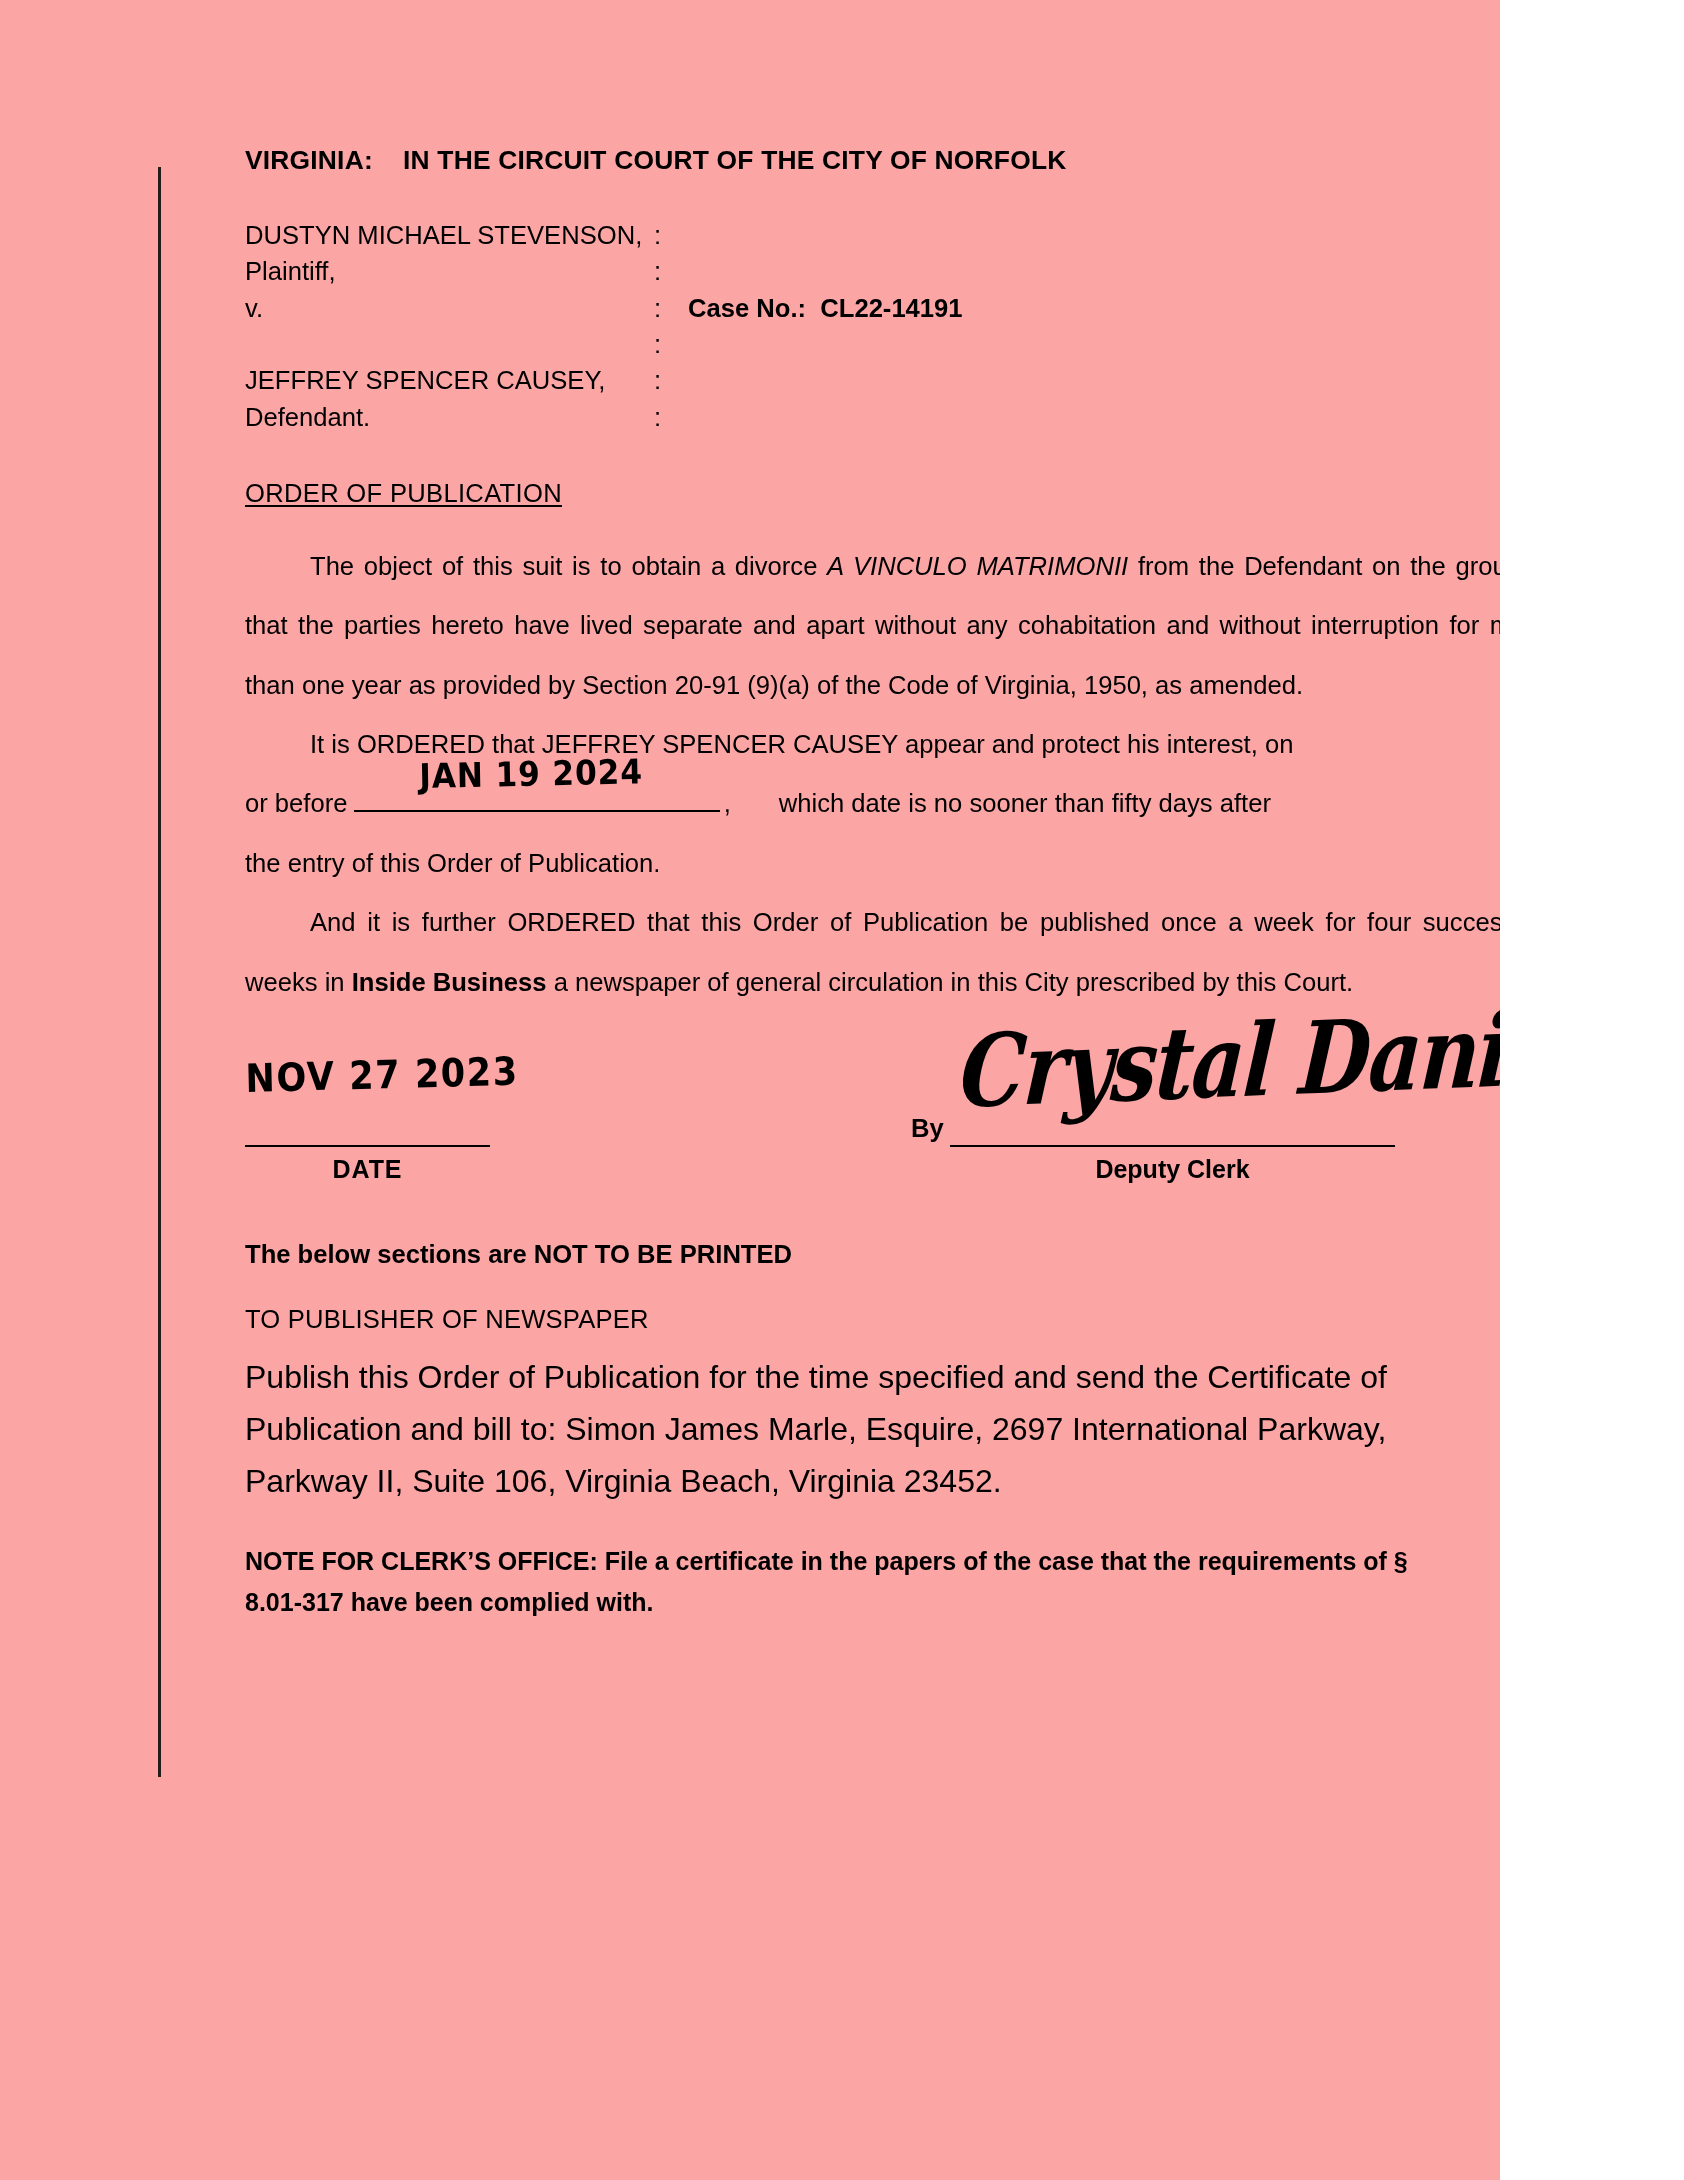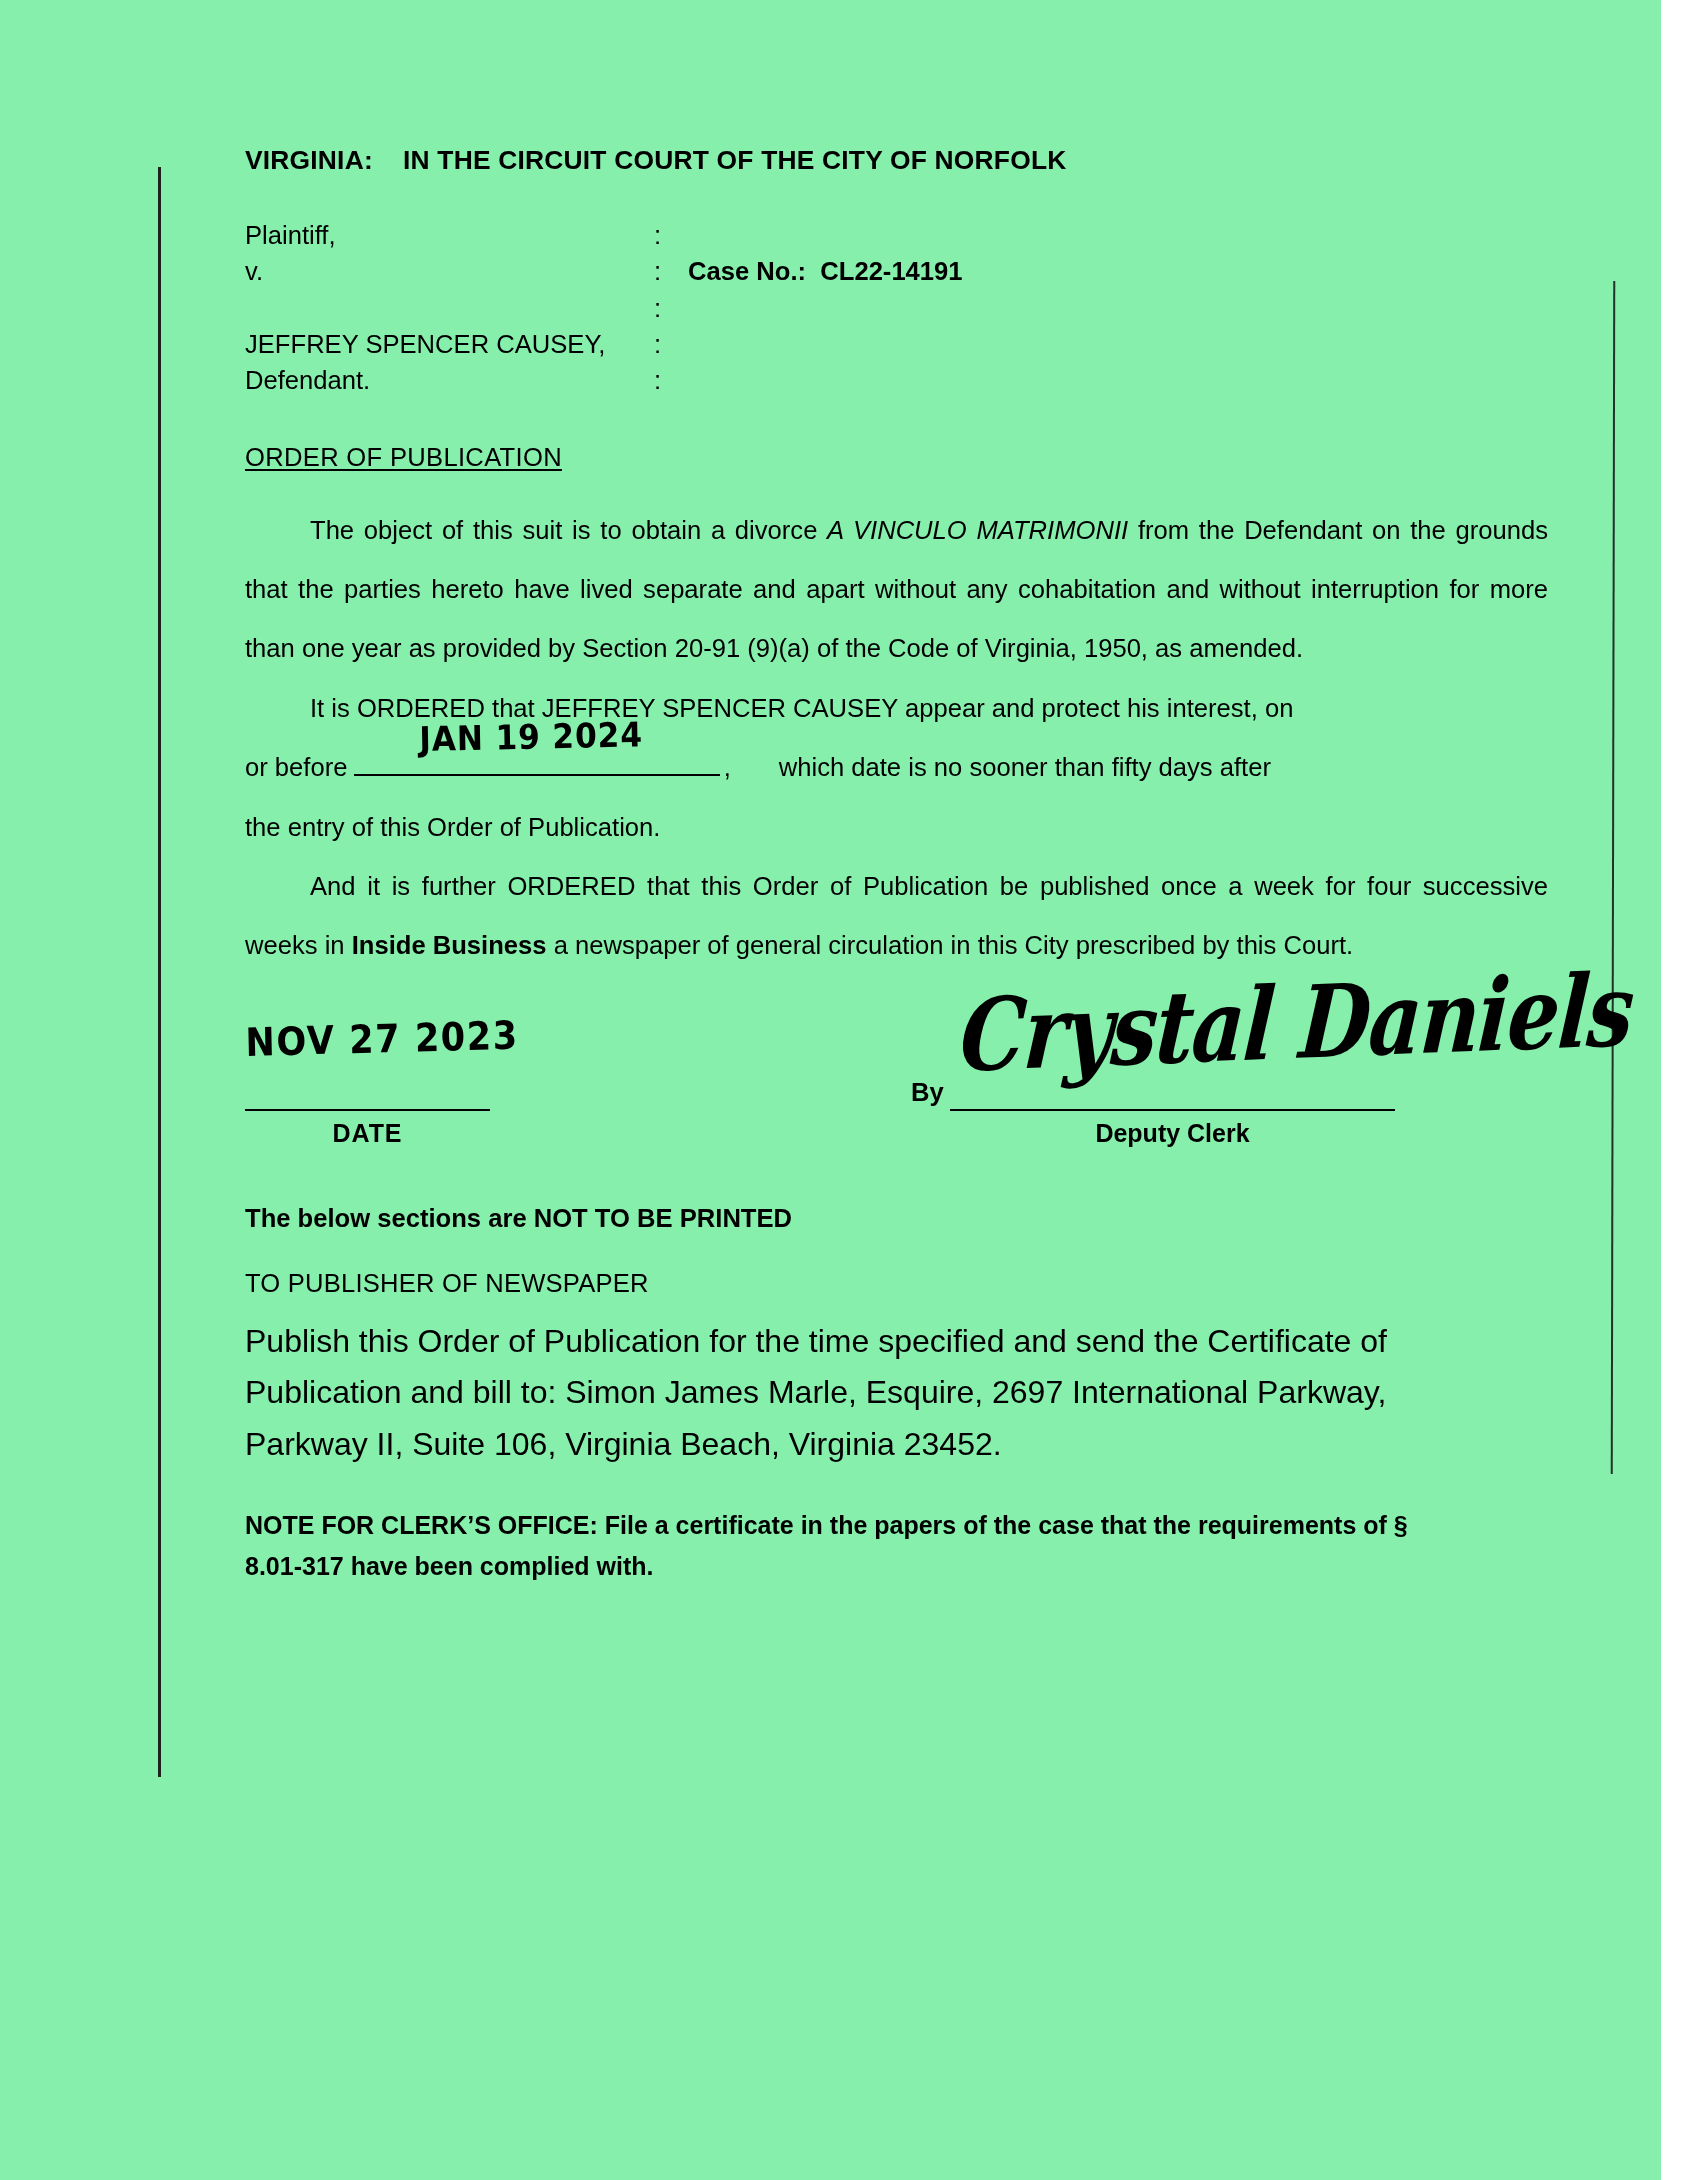--- a/index.html
+++ b/index.html
@@ -7,23 +7,23 @@
     margin: 0;
     padding: 0;
     background: #ffffff;
   }
   body {
     font-family: "Liberation Sans", sans-serif;
     color: #000000;
   }
   #page {
     position: relative;
-    width: 1661px;
+    width: 1500px;
     height: 2181px;
-    background: #86efac;
+    background: #fca5a5;
     overflow: hidden;
   }
 
   
   .scan-line-left {
     position: absolute;
     left: 158px;
     top: 167px;
     width: 2.6px;
     height: 1610px;
@@ -234,20 +234,25 @@
 
   <div class="scan-line-left"></div>
   <div class="scan-line-right"></div>
 
   <div class="content">
 
     <div class="hdr"><span>VIRGINIA:</span>    <span>IN THE CIRCUIT COURT OF THE CITY OF NORFOLK</span></div>
 
     <table class="caption">
       <tbody>
+          <tr>
+        <td class="cap-party">DUSTYN MICHAEL STEVENSON,</td>
+        <td class="cap-colon">:</td>
+        <td></td>
+      </tr>
       <tr>
         <td class="cap-party cap-right">Plaintiff,</td>
         <td class="cap-colon">:</td>
         <td></td>
       </tr>
       <tr>
         <td class="cap-party">v.</td>
         <td class="cap-colon">:</td>
         <td class="cap-case"><span>Case No.:</span>&nbsp;&nbsp;<span>CL22-14191</span></td>
       </tr>

